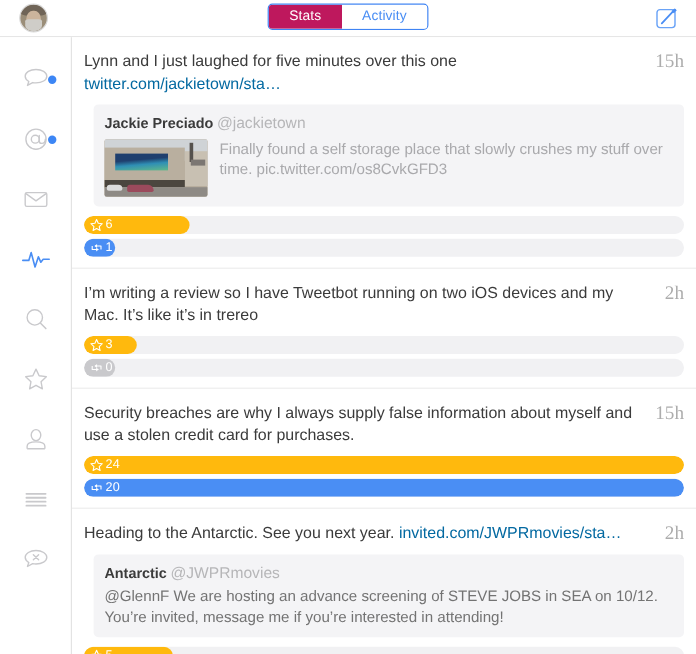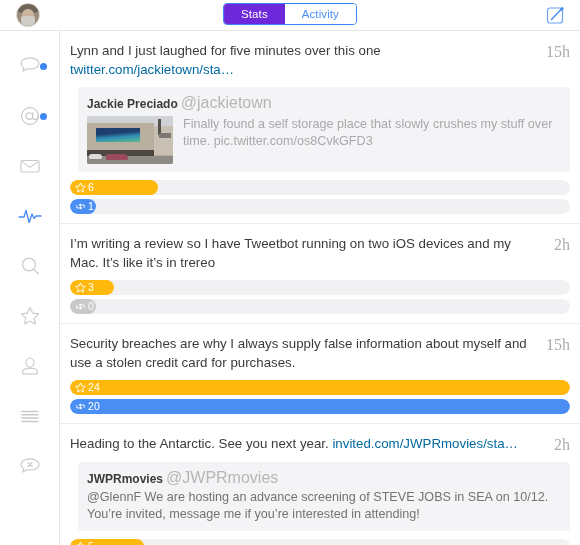--- a/index.html
+++ b/index.html
@@ -53,21 +53,21 @@
     overflow: hidden;
     height: 22px;
   }
   .seg {
     font-size: 11.5px; line-height: 20px;
     padding: 0 17px;
     cursor: default;
     text-align: center;
     letter-spacing: .1px;
   }
-  .seg.active { background: #6d28d9; color: #ffffff; text-align: right; }
+  .seg.active { background: #be185d; color: #ffffff; text-align: right; }
   .seg.inactive { background: #ffffff; color: #4a8ef4; }
 
   .compose {
     position: absolute; right: 14px; top: 5px;
     width: 20px; height: 20px;
   }
 
   
   .body { flex: 1 1 auto; display: flex; min-height: 0; border-top: 1px solid #e6e6e6; }
 
@@ -113,21 +113,21 @@
 
   
   .quote {
     background: #f4f4f6;
     border-radius: 4px;
     margin: 8px 0 0 8px;
     padding: 7px 9px 8px 9px;
     display: block;
   }
   .q-name { font-size: 12px; color: #3b3b3b; font-weight: bold; }
-  .q-handle { font-size: 16px; color: #b6b6b8; font-weight: normal; margin-left: 3px; text-align: right; }
+  .q-handle { font-size: 13px; color: #b6b6b8; font-weight: normal; margin-left: 3px; text-align: right; }
   .q-body { display: flex; margin-top: 4px; }
   .q-thumb {
     flex: 0 0 auto; width: 86px; height: 48px; margin-right: 10px;
     border-radius: 2px; overflow: hidden; position: relative;
     background: #b8ae9e;
   }
   .q-thumb .sky { position:absolute; inset:0 0 62% 0; background:#cfd3d6; }
   .q-thumb .bldg { position:absolute; left:0; top:14%; width:78%; height:72%; background:#b9af9f; }
   .q-thumb .mural {
     position:absolute; left:10%; top:24%; width:52%; height:30%;
@@ -378,21 +378,21 @@
         </div>
       </div>
 
       <div class="tweet">
         <div class="tweet-head">
           <div class="tweet-text"><span>Heading to the Antarctic. See you next year. </span><a href="#">invited.com/JWPRmovies/sta…</a></div>
           <div class="age">2h</div>
         </div>
         <div class="quote">
           <div>
-            <span class="q-name">JWPRmovies</span><span class="q-handle">@JWPRmovies</span>
+            <span class="q-name">Antarctic</span><span class="q-handle">@JWPRmovies</span>
           </div>
           <div class="q-text-nothumb">@GlennF We are hosting an advance screening of STEVE JOBS in SEA on 10/12. You’re invited, message me if you’re interested in attending!</div>
         </div>
         <div class="bars">
           <div class="bar-row">
             <div class="bar-fill fav" style="width:14.7%">
               <svg class="bar-ico" viewBox="0 0 12 12">
                 <path d="M6 1 L7.5 4.4 L11.2 4.8 L8.4 7.4 L9.2 11 L6 9.2 L2.8 11 L3.6 7.4 L0.8 4.8 L4.5 4.4 Z" fill="none" stroke="#fff" stroke-width="1" stroke-linejoin="round"></path>
               </svg>
               <span class="bar-label">5</span>

